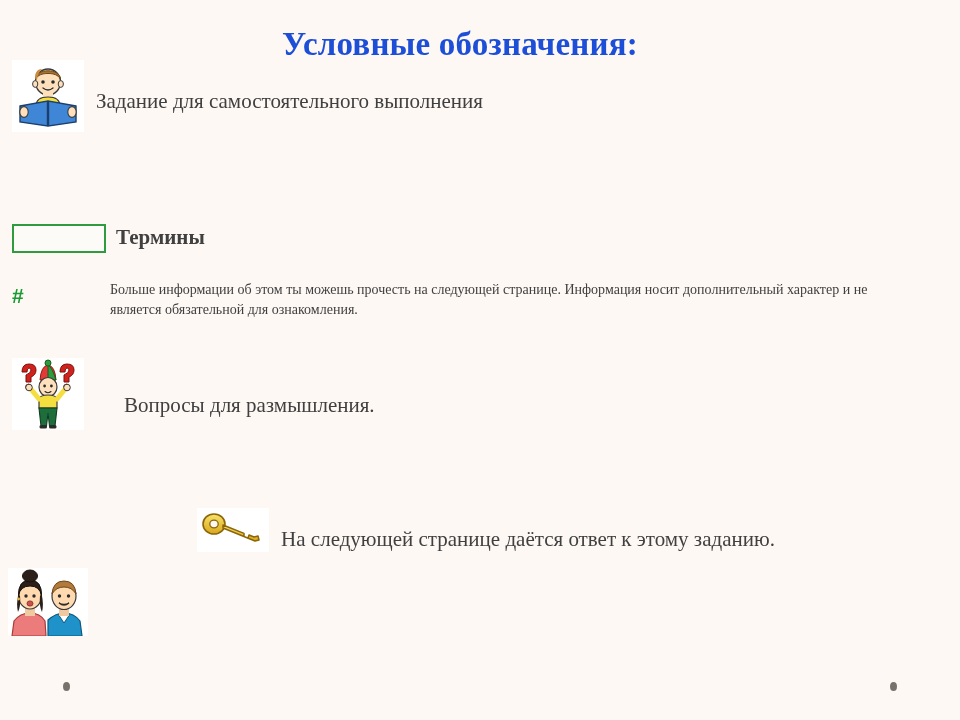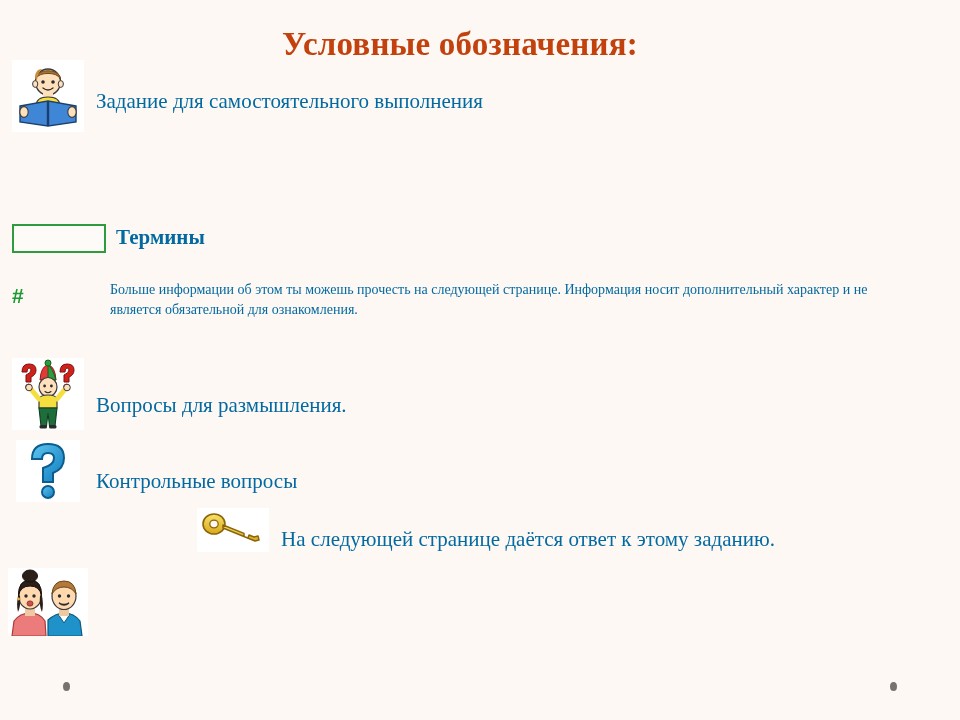--- a/index.html
+++ b/index.html
@@ -26,21 +26,21 @@
   .slide-title {
     position: absolute;
     left: 0;
     top: 26px;
     width: 920px;
     text-align: center;
     font-family: "Liberation Serif", "DejaVu Serif", serif;
     font-weight: bold;
     font-size: 33px;
     letter-spacing: 0.2px;
-    color: #c2410c;
+    color: #1d4ed8;
     white-space: nowrap;
   }
 
   
   .legend-row {
     position: absolute;
     left: 0;
     width: 960px;
     display: flex;
     align-items: flex-start;
@@ -49,29 +49,29 @@
     width: 96px;
     flex: 0 0 96px;
     display: flex;
     align-items: center;
     justify-content: center;
   }
   .legend-label {
     font-family: "Liberation Serif", "DejaVu Serif", serif;
     font-size: 21px;
     line-height: 1.32;
-    color: #0369a1;
+    color: #404040;
     padding-top: 2px;
   }
 
   .row-1 { top: 60px; }
   .row-2 { top: 140px; }
   .row-3 { top: 222px; font-weight: bold; }
   .row-4 { top: 280px; }
-  .row-5 { top: 358px; }
+  .row-5 { top: 358px; gap: 28px; }
   .row-6 { top: 440px; }
   .row-7 { top: 508px; justify-content: center; }
   .row-8 { top: 568px; }
 
   .row-1 .legend-label,
   .row-2 .legend-label { padding-top: 28px; }
   .row-5 .legend-label { padding-top: 34px; }
   .row-6 .legend-label { padding-top: 28px; }
   .row-7 .legend-label { padding-top: 18px; }
   .row-8 .legend-label { padding-top: 28px; }
@@ -216,36 +216,20 @@
 
         <path d="M27 50 L45 50 L43 68 L37.5 68 L36 55 L34.5 68 L29 68 Z" fill="#1e6e3c" stroke="#0d3d20" stroke-width="1.1"></path>
 
         <rect x="27.5" y="67" width="7.5" height="3.6" rx="1.6" fill="#2b2b2b"></rect>
         <rect x="37" y="67" width="7.5" height="3.6" rx="1.6" fill="#2b2b2b"></rect>
       </svg>
     </div>
     <div class="legend-label">Вопросы для размышления.</div>
   </div>
 
-  <div class="legend-row row-6">
-    <div class="legend-icon">
-      <svg class="ico" width="64" height="62" viewBox="0 0 64 62">
-        <rect x="0" y="0" width="64" height="62" fill="#ffffff"></rect>
-        <defs>
-          <linearGradient id="qmGrad" x1="0" y1="0" x2="1" y2="1">
-            <stop offset="0%" stop-color="#5fc6f0"></stop>
-            <stop offset="100%" stop-color="#0f7bbd"></stop>
-          </linearGradient>
-        </defs>
-        <path d="M16 19 Q16 4 32 4 Q48 4 48 18 Q48 29 37 33 L37 42 L27 42 L27 28 Q38 25 38 18 Q38 13 32 13 Q26 13 26 19 Z" fill="url(#qmGrad)" stroke="#0b5d90" stroke-width="2"></path>
-        <ellipse cx="32" cy="52" rx="6" ry="6" fill="url(#qmGrad)" stroke="#0b5d90" stroke-width="2"></ellipse>
-      </svg>
-    </div>
-    <div class="legend-label">Контрольные вопросы</div>
-  </div>
 
   <div class="legend-row row-7">
     <div class="legend-icon">
       <svg class="ico" width="72" height="44" viewBox="0 0 72 44">
         <rect x="0" y="0" width="72" height="44" fill="#ffffff"></rect>
         <defs>
           <linearGradient id="keyGrad" x1="0" y1="0" x2="0" y2="1">
             <stop offset="0%" stop-color="#f7e36b"></stop>
             <stop offset="100%" stop-color="#d9a81d"></stop>
           </linearGradient>

